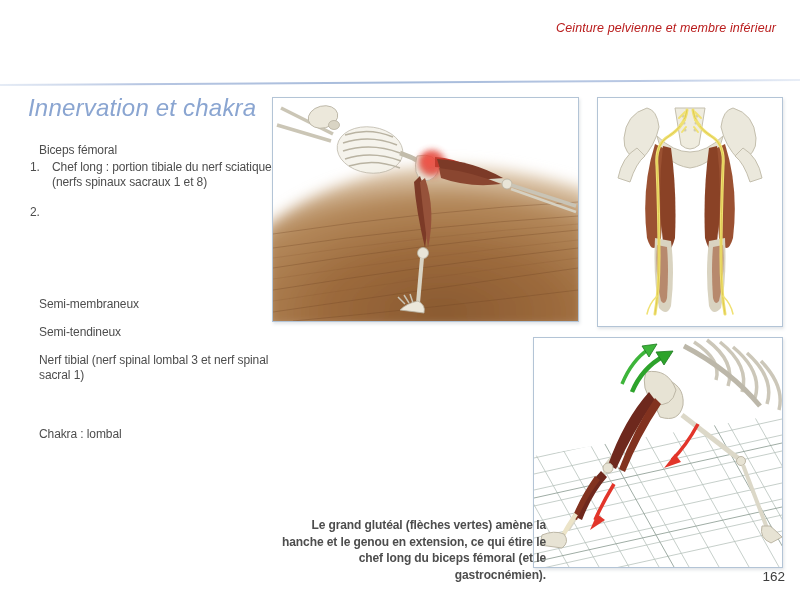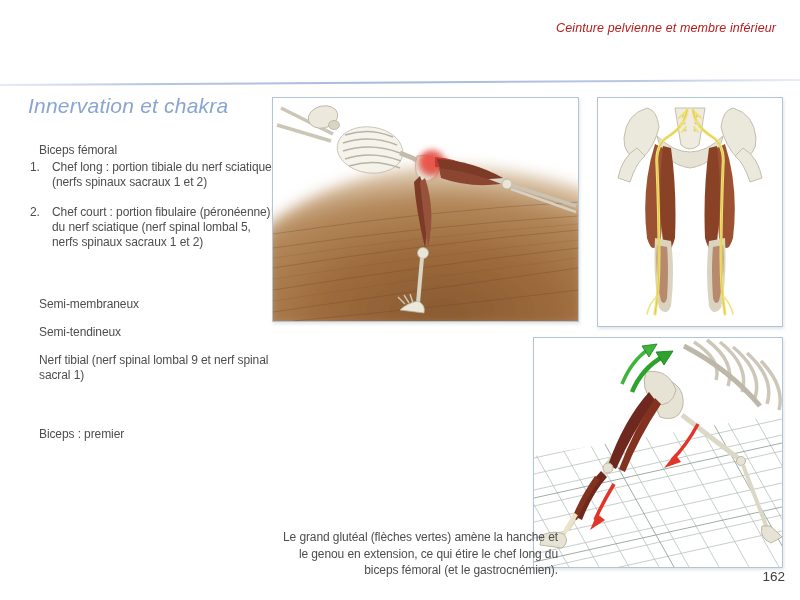--- a/index.html
+++ b/index.html
@@ -11,37 +11,37 @@
   .running-head{
     position:absolute;top:21px;right:24px;font-size:12.5px;font-style:italic;
     color:#b91c1c;letter-spacing:.1px;
   }
   .header-rule{
     position:absolute;top:84px;left:-4px;width:810px;height:2px;
     background:linear-gradient(to right,#e7edf6 0%,#b7c6e2 18%,#a5bada 50%,#bac9e4 80%,#eaeff7 100%);
     transform:rotate(-0.35deg);transform-origin:left center;
   }
   .section-title{
-    position:absolute;top:94px;left:28px;margin:0;font-size:21px;font-weight:normal;
+    position:absolute;top:94px;left:28px;margin:0;font-size:24px;font-weight:normal;
     font-style:italic;color:#8aa5d1;letter-spacing:.2px;text-align:right;
   }
   .body-text{position:absolute;left:28px;font-size:12px;line-height:15px;letter-spacing:-.1px;margin:11px;}
   .muscle-name{top:132px;width:250px;}
   .list-item{position:absolute;left:28px;width:254px;font-size:12px;line-height:15px;letter-spacing:-.1px;}
   .list-item .num{position:absolute;left:2px;top:0;}
   .list-item .txt{display:block;margin-left:24px;width:228px;}
   .li-1{top:160px;}
   .li-2{top:205px;}
   .p-0{top:286px;width:250px;}
   .p-1{top:314px;width:250px;}
   .p-2{top:342px;width:252px;}
   .p-3{top:416px;width:250px;}
   .caption{
-    position:absolute;top:513px;left:266px;width:276px;margin:16px;
-    font-size:12px;line-height:16.5px;letter-spacing:-.1px;text-align:right;color:#4d4d4d;
+    position:absolute;top:513px;left:266px;width:276px;margin:4px;
+    font-size:12px;line-height:16.5px;letter-spacing:-.1px;text-align:right;color:#4d4d4d;font-weight:bold;
   }
   .page-number{position:absolute;top:569px;right:15px;font-size:13.5px;color:#3d3d3d;}
   figure.fig{
     position:absolute;margin:0;padding:0;background:#fff;
     border:1px solid #b3c4d6;box-shadow:1px 2px 3px rgba(90,110,130,.18);
   }
   .fig-main{left:272px;top:97px;width:305px;height:223px;}
   .fig-legs{left:597px;top:97px;width:184px;height:228px;}
   .fig-arrows{left:533px;top:337px;width:248px;height:229px;}
   figure.fig svg{display:block;width:100%;height:100%;}
@@ -53,31 +53,30 @@
 
   <div class="running-head">Ceinture pelvienne et membre inférieur</div>
   <div class="header-rule"></div>
 
   <h1 class="section-title">Innervation et chakra</h1>
 
   <p class="body-text muscle-name">Biceps fémoral</p>
 
   <div class="list-item li-1">
     <span class="num">1.</span>
-    <span class="txt">Chef long : portion tibiale du nerf sciatique (nerfs spinaux sacraux 1 et 2)</span>
+    <span class="txt">Chef long : portion tibiale du nerf sciatique (nerfs spinaux sacraux 1 et 8)</span>
   </div>
   <div class="list-item li-2">
     <span class="num">2.</span>
-    <span class="txt">Chef court : portion fibulaire (péronéenne) du nerf sciatique (nerf spinal lombal 5, nerfs spinaux sacraux 1 et 2)</span>
   </div>
 
   <p class="body-text p-1">Semi-tendineux</p>
   <p class="body-text p-0">Semi-membraneux</p>
-  <p class="body-text p-2">Nerf tibial (nerf spinal lombal 9 et nerf spinal sacral 1)</p>
-  <p class="body-text p-3">Biceps : premier</p>
+  <p class="body-text p-2">Nerf tibial (nerf spinal lombal 3 et nerf spinal sacral 1)</p>
+  <p class="body-text p-3">Chakra : lombal</p>
 
   <figure class="fig fig-main">
     <svg viewBox="0 0 305 223" preserveAspectRatio="none">
       <defs>
         <radialGradient id="floorG" cx="55%" cy="88%" r="90%">
           <stop offset="0%" stop-color="#8a5a31"></stop>
           <stop offset="40%" stop-color="#9c6a3c"></stop>
           <stop offset="75%" stop-color="#b58a5c"></stop>
           <stop offset="100%" stop-color="#ecdfcb"></stop>
         </radialGradient>

